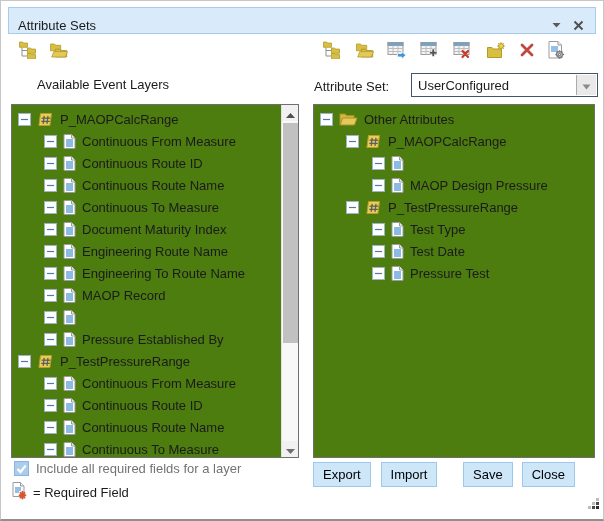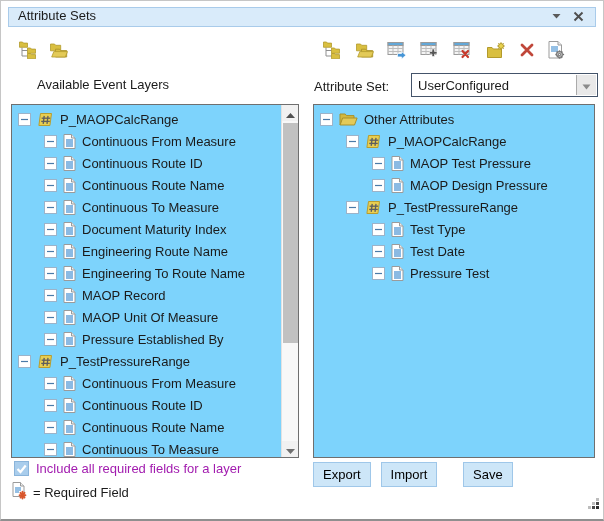--- a/index.html
+++ b/index.html
@@ -1,53 +1,53 @@
 <!DOCTYPE html>
 <html><head>
 <meta charset="utf-8">
 <style>
   *{margin:0;padding:0;box-sizing:border-box;}
   html,body{background:#ffffff;}
   body{font-family:"Liberation Sans",sans-serif;}
   .dialog{position:relative;width:604px;height:521px;background:#ffffff;border:1px solid #c6c6c6;border-bottom:2px solid #8f8f8f;overflow:hidden;}
 
-  .titlebar{position:absolute;left:7px;right:7px;top:6px;height:20px;background:#d9ebfa;border:1px solid #a9cbea;display:flex;align-items:flex-start;padding:0 9px;}
+  .titlebar{position:absolute;left:7px;right:7px;top:6px;height:27px;background:#d9ebfa;border:1px solid #a9cbea;display:flex;align-items:flex-end;padding:0 9px;}
   .titlebar .title{font-size:13px;color:#1b1b1b;}
   .titlebar .spacer{flex:1;}
   .tb-ctrl{display:flex;align-items:center;justify-content:center;width:16px;height:16px;}
   .tb-ctrl + .tb-ctrl{margin-left:6px;}
 
   .toolbar-left{position:absolute;left:18px;top:38px;display:flex;gap:11px;align-items:center;height:22px;}
   .toolbar-right{position:absolute;left:322px;top:38px;display:flex;gap:13px;align-items:center;height:22px;}
   .tbtn{display:flex;align-items:center;justify-content:center;height:20px;}
 
   .section-label{position:absolute;font-size:13px;color:#1b1b1b;white-space:nowrap;}
   #available-label{left:14px;top:76px;margin-left:22px;}
   #attrset-label{left:313px;top:78px;}
 
   .dropdown{position:absolute;left:410px;top:72px;width:187px;height:24px;border:1px solid #44546a;background:#fff;}
   .dropdown .value{position:absolute;left:6px;top:4px;font-size:13px;color:#1b1b1b;}
   .dropdown .dd-btn{position:absolute;right:1px;top:1px;bottom:1px;width:20px;background:#e9e9e9;border-left:1px solid #ababab;display:flex;align-items:center;justify-content:center;}
 
-  .panel{position:absolute;top:103px;height:354px;border:1px solid #6f6f6f;background:#7dd3fc;}
+  .panel{position:absolute;top:103px;height:354px;border:1px solid #6f6f6f;background:#4d7c0f;}
   #left-panel{left:10px;width:288px;}
   #right-panel{left:312px;width:282px;}
   .tree{position:absolute;left:0;top:0;bottom:0;right:0;padding-top:3px;overflow:hidden;}
   #left-panel .tree{right:17px;}
   .tree-row{height:22px;display:flex;align-items:center;font-size:13px;color:#1b1b1b;white-space:nowrap;}
   .expand-box{flex:0 0 auto;display:flex;margin-right:6px;}
   .node-icon{flex:0 0 auto;display:flex;margin-right:6px;}
 
   .scrollbar{position:absolute;top:0;right:0;bottom:0;width:17px;background:#f8f8f8;border-left:1px solid #e2e2e2;}
   .sb-btn{position:absolute;left:0;right:0;height:16px;background:#f1f1f1;display:flex;align-items:center;justify-content:center;}
   .sb-up{top:0;}
   .sb-down{bottom:0;}
   .sb-thumb{position:absolute;left:1px;width:15px;top:18px;height:220px;background:#c1c1c1;}
 
-  .footer-check{position:absolute;left:13px;top:460px;display:flex;align-items:center;gap:7px;font-size:13px;color:#a21caf;}
+  .footer-check{position:absolute;left:13px;top:460px;display:flex;align-items:center;gap:7px;font-size:13px;color:#737373;}
   .footer-legend{position:absolute;left:11px;top:481px;display:flex;align-items:center;gap:5px;font-size:13px;color:#1b1b1b;}
   .checkbox{display:flex;}
 
   .btn-group{position:absolute;top:461px;display:flex;}
   #btn-group-left{left:312px;gap:10px;}
   #btn-group-right{left:462px;gap:9px;}
   .btn{font-family:"Liberation Sans",sans-serif;font-size:13px;color:#000;background:#cde6f8;border:1px solid #9fc7e9;padding:3px 9px;height:25px;}
 
   .grip{position:absolute;right:3px;bottom:5px;}
 </style>
@@ -435,21 +435,20 @@
               <path d="M1 0.5 h7.5 l3.5 3.5 v10.5 h-11 z" fill="#ffffff" stroke="#9b9b9b"></path>
               <path d="M8.5 0.5 v3.5 h3.5" fill="#ececec" stroke="#9b9b9b"></path>
               <g stroke="#3f8cd0" stroke-width="1.2">
                 <path d="M3 6 h7"></path>
                 <path d="M3 8 h7"></path>
                 <path d="M3 10 h7"></path>
                 <path d="M3 12 h7"></path>
               </g>
             </svg>
           </span>
-          <span>MAOP Unit Of Measure</span>
         </div>
         <div class="tree-row" style="padding-left: 32px;">
           <span class="expand-box">
             <svg width="13" height="13" viewBox="0 0 13 13">
               <rect x="0.5" y="0.5" width="12" height="12" fill="#ffffff" stroke="#9cb3c9"></rect>
               <line x1="3" y1="6.5" x2="10" y2="6.5" stroke="#4b7ba8" stroke-width="1.2"></line>
             </svg>
           </span>
           <span class="node-icon">
             <svg width="13" height="15" viewBox="0 0 13 15">
@@ -634,21 +633,20 @@
               <path d="M1 0.5 h7.5 l3.5 3.5 v10.5 h-11 z" fill="#ffffff" stroke="#9b9b9b"></path>
               <path d="M8.5 0.5 v3.5 h3.5" fill="#ececec" stroke="#9b9b9b"></path>
               <g stroke="#3f8cd0" stroke-width="1.2">
                 <path d="M3 6 h7"></path>
                 <path d="M3 8 h7"></path>
                 <path d="M3 10 h7"></path>
                 <path d="M3 12 h7"></path>
               </g>
             </svg>
           </span>
-          <span>MAOP Test Pressure</span>
         </div>
         <div class="tree-row" style="padding-left: 58px;">
           <span class="expand-box">
             <svg width="13" height="13" viewBox="0 0 13 13">
               <rect x="0.5" y="0.5" width="12" height="12" fill="#ffffff" stroke="#9cb3c9"></rect>
               <line x1="3" y1="6.5" x2="10" y2="6.5" stroke="#4b7ba8" stroke-width="1.2"></line>
             </svg>
           </span>
           <span class="node-icon">
             <svg width="13" height="15" viewBox="0 0 13 15">
@@ -778,20 +776,21 @@
         </svg></span>
     <span>= Required Field</span>
   </div>
 
   <div class="btn-group" id="btn-group-left">
       <button class="btn">Export</button>
       <button class="btn">Import</button>
     </div>
   <div class="btn-group" id="btn-group-right">
       <button class="btn">Save</button>
+      <button class="btn">Close</button>
     </div>
 
   <div class="grip">
     <svg width="13" height="13" viewBox="0 0 13 13">
       <rect x="9" y="1" width="3" height="3" fill="#bdbdbd"></rect>
       <rect x="5" y="5" width="3" height="3" fill="#bdbdbd"></rect>
       <rect x="9" y="5" width="3" height="3" fill="#4a4a4a"></rect>
       <rect x="1" y="9" width="3" height="3" fill="#bdbdbd"></rect>
       <rect x="5" y="9" width="3" height="3" fill="#4a4a4a"></rect>
       <rect x="9" y="9" width="3" height="3" fill="#2b2b2b"></rect>

